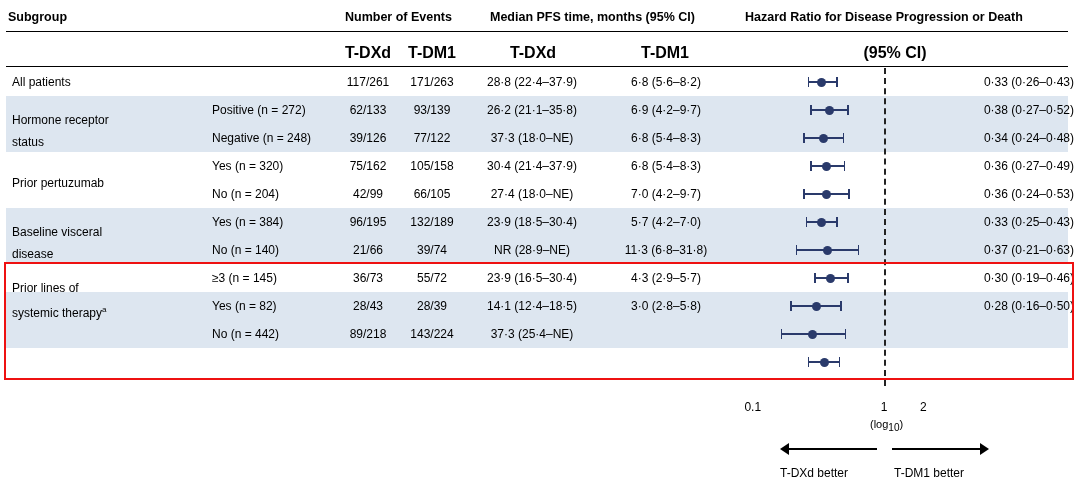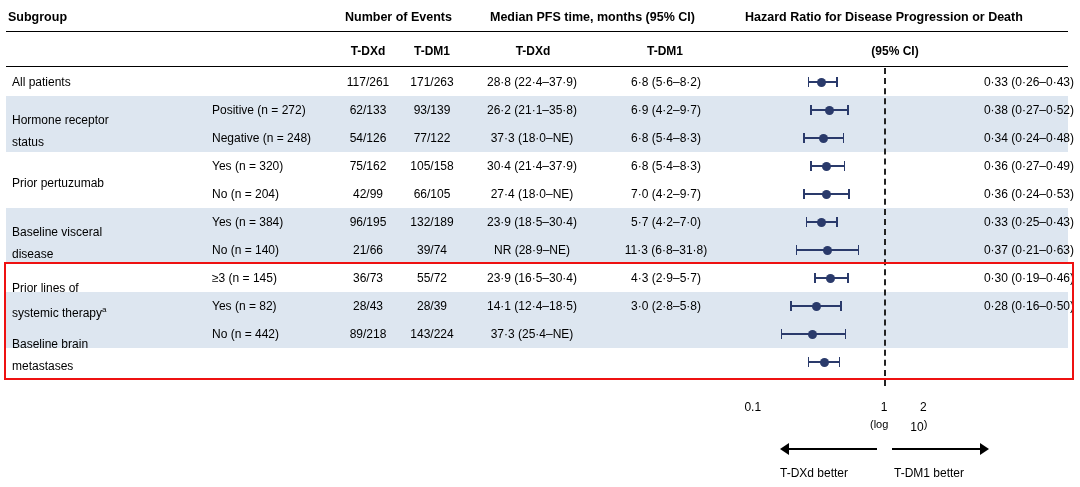--- a/index.html
+++ b/index.html
@@ -28,21 +28,21 @@
     color: #000;
   }
   .hdr-sub { left: 8px; top: 10px; }
   .hdr-events { left: 345px; top: 10px; }
   .hdr-pfs { left: 490px; top: 10px; }
   .hdr-hr { left: 745px; top: 10px; }
 
   .subhdr {
     position: absolute;
     font-weight: bold;
-    font-size: 12px;
+    font-size: 16px;
     top: 44px;
     text-align: center;
   }
   .sub-tdxd1 { left: 337px; width: 62px; }
   .sub-tdm1a { left: 401px; width: 62px; }
   .sub-tdxd2 { left: 478px; width: 110px; }
   .sub-tdm1b { left: 610px; width: 110px; }
   .sub-ci    { left: 835px; width: 120px; }
 
   .rule {
@@ -151,21 +151,21 @@
     position: absolute;
     font-size: 12px;
     top: 0px;
   }
   .axis-log {
     position: absolute;
     font-size: 11px;
     top: 18px;
     left: 128px;
   }
-  .axis-log sub { font-size: 12px; padding-left: 22px; }
+  .axis-log sub { font-size: 10px; }
 
   .arrows {
     position: absolute;
     left: 742px;
     top: 440px;
     width: 260px;
     height: 44px;
   }
   .arrow-line {
     position: absolute;
@@ -231,21 +231,21 @@
       <div class="row band">
         <div class="c c-level">Positive (n = 272)</div>
         <div class="c c-ev1">62/133</div>
         <div class="c c-ev2">93/139</div>
         <div class="c c-pfs1">26·2 (21·1–35·8)</div>
         <div class="c c-pfs2">6·9 (4·2–9·7)</div>
         <div class="c c-hrci">0·38 (0·27–0·52)</div>
       </div>
       <div class="row band">
         <div class="c c-level">Negative (n = 248)</div>
-        <div class="c c-ev1">54/126</div>
+        <div class="c c-ev1">39/126</div>
         <div class="c c-ev2">77/122</div>
         <div class="c c-pfs1">37·3 (18·0–NE)</div>
         <div class="c c-pfs2">6·8 (5·4–8·3)</div>
         <div class="c c-hrci">0·34 (0·24–0·48)</div>
       </div>
       <div class="row">
         <div class="c c-level">Yes (n = 320)</div>
         <div class="c c-ev1">75/162</div>
         <div class="c c-ev2">105/158</div>
         <div class="c c-pfs1">30·4 (21·4–37·9)</div>
@@ -295,21 +295,20 @@
       <div class="row band">
         <div class="c c-level">No (n = 442)</div>
         <div class="c c-ev1">89/218</div>
         <div class="c c-ev2">143/224</div>
         <div class="c c-pfs1">37·3 (25·4–NE)</div>
       </div>
       <div class="grouplabel" style="top: 41px;">Hormone receptor<br>status</div>
       <div class="grouplabel" style="top: 104px;">Prior pertuzumab</div>
       <div class="grouplabel" style="top: 153px;">Baseline visceral<br>disease</div>
       <div class="grouplabel" style="top: 209px;">Prior lines of<br>systemic therapy<sup>a</sup></div>
-      <div class="grouplabel" style="top: 265px;">Baseline brain<br>metastases</div>
     </div>
 
   <div class="plot" id="plot">
     <div class="nullline"></div>
   <div class="pt" style="top: 0px; left: 0px; width: 200px;">
         <div class="whisker" style="left: 65.9465px; width: 28.4044px;"></div>
         <div class="cap" style="left: 65.9465px;"></div>
         <div class="cap" style="left: 94.3509px;"></div>
         <div class="dot" style="left: 74.9068px; background: rgb(42, 58, 107);"></div>
       </div>

